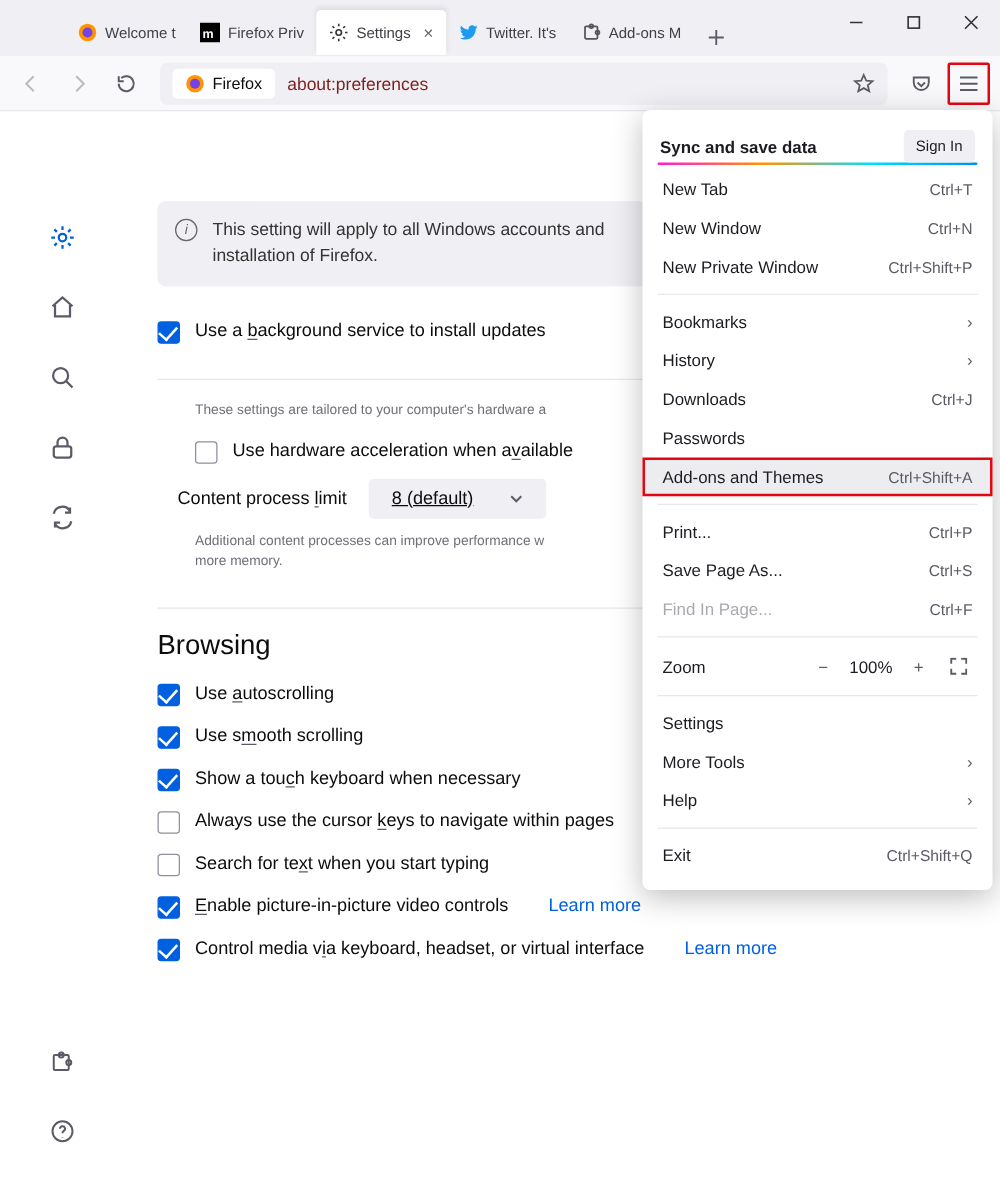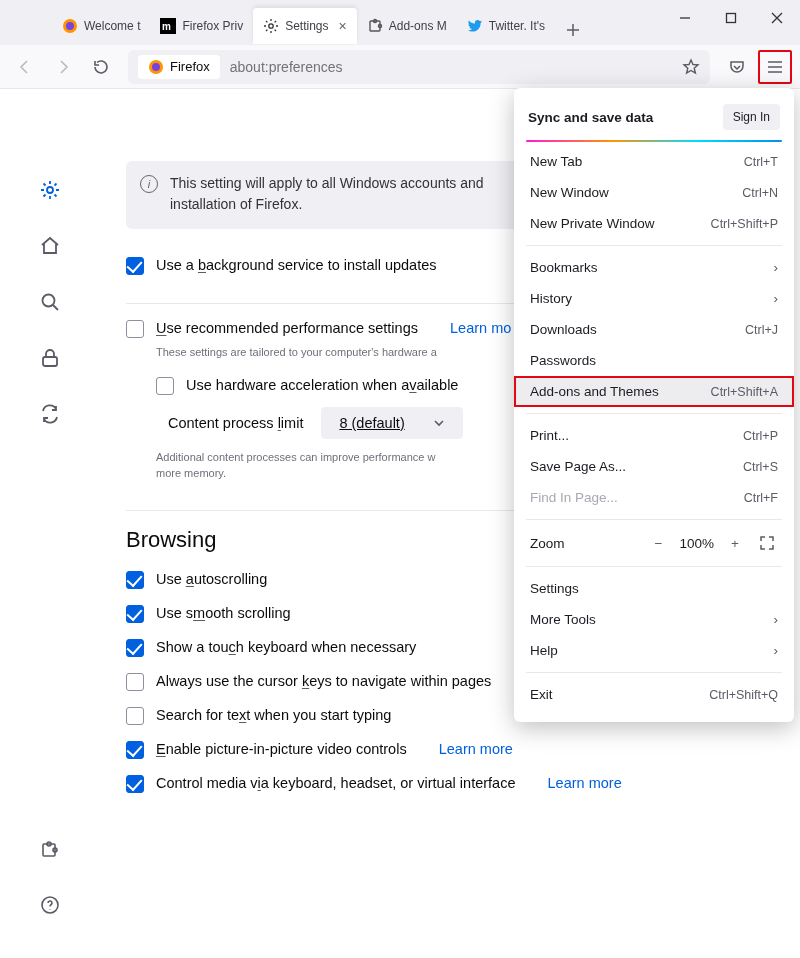--- a/index.html
+++ b/index.html
@@ -11,45 +11,45 @@
   .tab .ticon { width:16px; height:16px; flex:none; display:flex; align-items:center; justify-content:center; }
   .tab .close { margin-left:4px; font-size:14px; color:#666; }
   .newtab { width:28px; height:28px; margin:8px 0 0 4px; display:flex; align-items:center; justify-content:center; color:#5b5b66; }
   .wincontrols { display:flex; gap:0; margin-left:auto; }
   .wincontrols div { width:46px; height:36px; display:flex; align-items:center; justify-content:center; }
   .toolbar { display:flex; align-items:center; height:44px; padding:0 8px; gap:4px; background:#f9f9fb; border-bottom:1px solid #e7e7ed; }
   .tbtn { width:34px; height:34px; display:flex; align-items:center; justify-content:center; border-radius:4px; color:#5b5b66; }
   .tbtn.disabled { color:#bbb; }
   .urlbar { flex:1; margin:0 6px; height:34px; background:#f0f0f4; border-radius:6px; display:flex; align-items:center; padding:0 10px; gap:10px; }
   .urlbar .ffpill { display:flex; align-items:center; gap:6px; background:#fff; padding:4px 10px; border-radius:4px; font-size:13px; }
-  .urlbar .addr { flex:1; font-size:14px; color:#737373; }
+  .urlbar .addr { flex:1; font-size:14px; color:#7f1d1d; }
   .hamburger { width:34px; height:34px; display:flex; align-items:center; justify-content:center; border:2px solid #e30613; border-radius:2px; }
   .content { position:absolute; left:0; top:89px; right:0; bottom:0; display:flex; }
   .sidebar { width:100px; padding-top:88px; display:flex; flex-direction:column; align-items:center; gap:30px; }
   .sidebar .sicon { width:26px; height:26px; display:flex; align-items:center; justify-content:center; color:#5b5b66; }
   .sidebar .sicon.active { color:#0060df; }
   .sidebar .bottom { margin-top:auto; margin-bottom:40px; display:flex; flex-direction:column; gap:30px; align-items:center; }
   .main { flex:1; padding:0 20px 40px 26px; overflow:hidden; }
   .infobox { background:#f0f0f4; border-radius:6px; padding:12px 16px 14px 44px; position:relative; margin-top:72px; color:#333; font-size:14px; line-height:1.5; }
   .infobox .info-i { position:absolute; left:14px; top:14px; width:18px; height:18px; border:1.5px solid #666; border-radius:50%; display:flex; align-items:center; justify-content:center; font-style:italic; font-size:11px; color:#666; }
   .chkrow { display:flex; align-items:flex-start; gap:12px; margin:16px 0 6px; font-size:14.5px; }
   .chk { width:18px; height:18px; border:1.5px solid #8f8f9d; border-radius:3px; flex:none; position:relative; background:#fff; }
   .chk.checked { background:#0060df; border-color:#0060df; }
   .chk.checked::after { content:""; position:absolute; left:3px; top:0px; width:7px; height:12px; border:solid #fff; border-width:0 2.5px 2.5px 0; transform:rotate(42deg); }
   hr.sep { border:none; border-top:1px solid #e7e7ed; margin:28px 0 16px; }
   h2.sect { font-size:22px; font-weight:500; margin:10px 0 18px; }
   .subtext { color:#6f6f7b; font-size:11px; margin:6px 0 10px 30px; line-height:1.5; }
   .indent { margin-left:30px; }
   .link { color:#0060df; }
-  .selectrow { display:flex; align-items:center; gap:18px; font-size:14.5px; margin:12px 0 10px 42px; }
+  .selectrow { display:flex; align-items:center; gap:18px; font-size:14.5px; margin:12px 0 10px 16px; }
   .select { background:#f0f0f4; border-radius:4px; padding:8px 18px; display:flex; align-items:center; gap:28px;text-decoration:underline; }
   .chev { width:12px; height:12px; }
   
   .appmenu { position:absolute; top:88px; right:6px; width:280px; background:#fff; border-radius:6px; box-shadow:0 6px 24px rgba(0,0,0,.25); padding:6px 0 12px; font-size:13.5px; color:#1c1b22; z-index:10; }
-  .appmenu .synchdr { display:flex; align-items:center; justify-content:space-between; padding:10px 14px 10px; font-weight:600; }
+  .appmenu .synchdr { display:flex; align-items:center; justify-content:space-between; padding:10px 14px 0; font-weight:600; }
   .appmenu .signin { background:#f0f0f4; border-radius:4px; padding:6px 10px; font-size:12px; font-weight:400; }
   .appmenu .rainbow { height:2px; margin:0 12px 4px; background:linear-gradient(90deg,#ff1ad9,#ff9400,#00ddff,#0090ed); border-radius:2px; }
   .mitem { display:flex; align-items:center; justify-content:space-between; padding:8px 16px; }
   .mitem.hov { background:#ededf0; }
   .mitem.highlight { outline:2px solid #e30613; outline-offset:-2px; }
   .mitem .shc { color:#5b5b66; font-size:12.5px; }
   .mitem .arr { color:#5b5b66; }
   .mitem.disabled { color:#a9a9b2; }
   .msep { height:1px; background:#e7e7ed; margin:6px 12px; }
   .zoomrow { display:flex; align-items:center; padding:6px 16px; gap:10px; }
@@ -86,35 +86,35 @@
           <svg width="16" height="16" viewBox="0 0 16 16" fill="none" stroke="#333" stroke-width="1.3">
             <circle cx="8" cy="8" r="2.2"></circle>
             <path d="M8 1v2M8 13v2M1 8h2M13 8h2M3 3l1.4 1.4M11.6 11.6L13 13M3 13l1.4-1.4M11.6 4.4L13 3"></path>
           </svg>
         </span>
       <span>Settings</span>
       <span class="close">×</span>
     </div>
     <div class="tab">
       <span class="ticon">
+          <svg width="16" height="16" viewBox="0 0 16 16">
+            <path fill="#1d9bf0" d="M15 3.5c-.5.2-1 .4-1.6.5.6-.4 1-.9 1.2-1.6-.5.3-1.1.6-1.8.7-.5-.6-1.3-1-2.1-1-1.6 0-2.9 1.3-2.9 2.9 0 .2 0 .5.1.7C5.5 5.6 3.3 4.4 1.8 2.6c-.3.5-.4 1-.4 1.6 0 1 .5 1.9 1.3 2.4-.5 0-.9-.1-1.3-.4 0 1.4 1 2.6 2.3 2.9-.2.1-.5.1-.8.1l-.5-.1c.4 1.2 1.4 2 2.7 2-1 .8-2.2 1.2-3.6 1.2H1c1.3.8 2.8 1.3 4.4 1.3 5.3 0 8.2-4.4 8.2-8.2v-.4c.6-.4 1-.9 1.4-1.5z"></path>
+          </svg>
+        </span>
+      <span>Twitter. It's</span>
+    </div>
+    <div class="tab">
+      <span class="ticon">
           <svg width="16" height="16" viewBox="0 0 16 16" fill="none" stroke="#555" stroke-width="1.4">
             <rect x="3" y="3" width="10" height="10" rx="1"></rect>
             <circle cx="8" cy="3" r="1.5"></circle>
             <circle cx="13" cy="8" r="1.5"></circle>
           </svg>
         </span>
       <span>Add-ons M</span>
-    </div>
-    <div class="tab">
-      <span class="ticon">
-          <svg width="16" height="16" viewBox="0 0 16 16">
-            <path fill="#1d9bf0" d="M15 3.5c-.5.2-1 .4-1.6.5.6-.4 1-.9 1.2-1.6-.5.3-1.1.6-1.8.7-.5-.6-1.3-1-2.1-1-1.6 0-2.9 1.3-2.9 2.9 0 .2 0 .5.1.7C5.5 5.6 3.3 4.4 1.8 2.6c-.3.5-.4 1-.4 1.6 0 1 .5 1.9 1.3 2.4-.5 0-.9-.1-1.3-.4 0 1.4 1 2.6 2.3 2.9-.2.1-.5.1-.8.1l-.5-.1c.4 1.2 1.4 2 2.7 2-1 .8-2.2 1.2-3.6 1.2H1c1.3.8 2.8 1.3 4.4 1.3 5.3 0 8.2-4.4 8.2-8.2v-.4c.6-.4 1-.9 1.4-1.5z"></path>
-          </svg>
-        </span>
-      <span>Twitter. It's</span>
     </div>
     <div class="newtab">
       <svg width="14" height="14" viewBox="0 0 14 14" stroke="#5b5b66" stroke-width="1.5">
           <path d="M7 1v12M1 7h12"></path>
         </svg>
     </div>
   </div>
   <div class="wincontrols">
     <div>
         <svg width="12" height="12">
@@ -230,26 +230,20 @@
     <div class="infobox">
       <span class="info-i">i</span>
       <span>This setting will apply to all Windows accounts and</span><br>
       <span>installation of Firefox.</span>
     </div>
     <div class="chkrow" style="margin-top:28px;">
       <div class="chk checked"></div>
       <span>Use a <u>b</u>ackground service to install updates</span>
     </div>
     <hr class="sep">
-    <div class="chkrow">
-      <div class="chk"></div>
-      <span><u>U</u>se recommended performance settings</span>
-      <span>&nbsp;&nbsp;</span>
-      <span class="link">Learn mo</span>
-    </div>
     <div class="subtext">These settings are tailored to your computer's hardware a</div>
     <div class="chkrow indent">
       <div class="chk"></div>
       <span>Use hardware acceleration when a<u>v</u>ailable</span>
     </div>
     <div class="selectrow">
       <span>Content process <u>l</u>imit</span>
       <div class="select">
         <span>8 (default)</span>
         <svg class="chev" viewBox="0 0 12 12" fill="none" stroke="#5b5b66" stroke-width="1.6">

